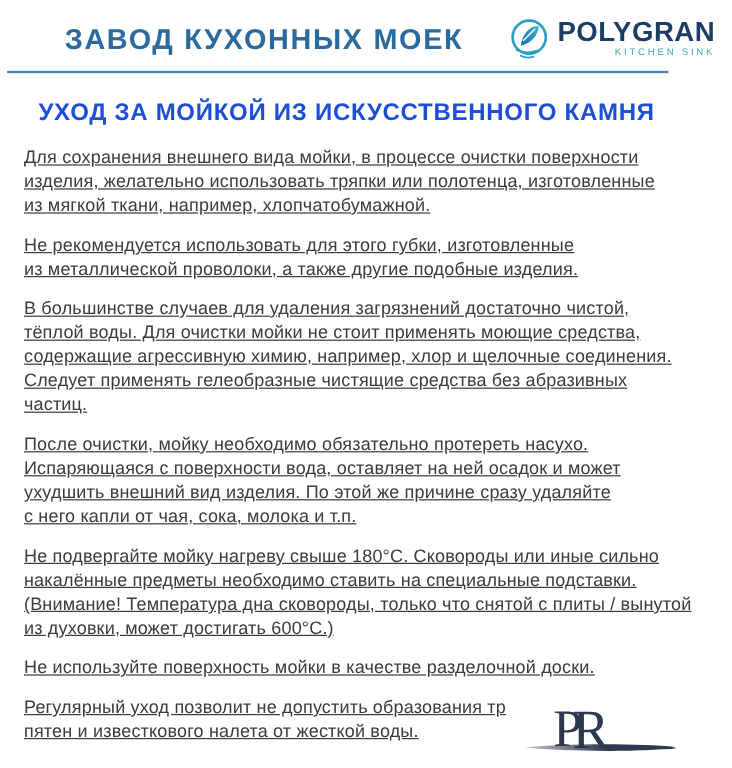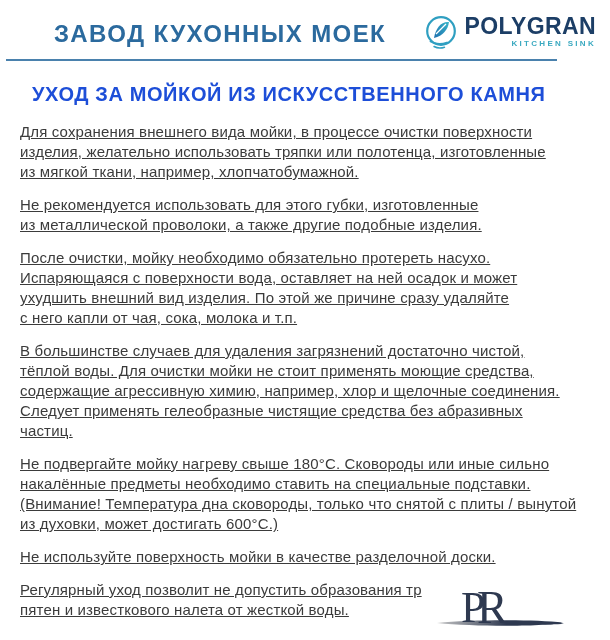--- a/index.html
+++ b/index.html
@@ -20,21 +20,21 @@
     position:absolute;right:14px;top:13px;
     display:flex;align-items:flex-start;gap:5px;
   }
   .logo-icon{width:38px;height:40px;flex:0 0 auto;margin-top:1px;}
   .logo-textblock{display:flex;flex-direction:column;align-items:flex-end;}
   .logo-wordmark{
     font-size:23px;font-weight:700;letter-spacing:0.4px;
     color:#1c3e66;line-height:26px;
   }
   .logo-tagline{
-    font-size:8px;font-weight:700;letter-spacing:2.3px;
+    font-size:8px;font-weight:400;letter-spacing:2.3px;
     color:#3aa9c0;margin-top:0px;
   }
   .divider{
     position:absolute;left:6px;top:59px;width:551px;height:2px;
     background:#4a81ad;
   }
   
   .content{
     position:absolute;left:20px;top:82px;width:560px;
   }
@@ -87,29 +87,29 @@
 <div class="divider"></div>
 
 <div class="content">
   <h1 class="doc-title">УХОД ЗА МОЙКОЙ ИЗ ИСКУССТВЕННОГО КАМНЯ</h1>
 
   <div class="para">Для сохранения внешнего вида мойки, в процессе очистки поверхности
 изделия, желательно использовать тряпки или полотенца, изготовленные
 из мягкой ткани, например, хлопчатобумажной.</div>
   <div class="para">Не рекомендуется использовать для этого губки, изготовленные
 из металлической проволоки, а также другие подобные изделия.</div>
-  <div class="para">После очистки, мойку необходимо обязательно протереть насухо.
-Испаряющаяся с поверхности вода, оставляет на ней осадок и может
-ухудшить внешний вид изделия. По этой же причине сразу удаляйте
-с него капли от чая, сока, молока и т.п.</div>
   <div class="para">В большинстве случаев для удаления загрязнений достаточно чистой,
 тёплой воды. Для очистки мойки не стоит применять моющие средства,
 содержащие агрессивную химию, например, хлор и щелочные соединения.
 Следует применять гелеобразные чистящие средства без абразивных
 частиц.</div>
+  <div class="para">После очистки, мойку необходимо обязательно протереть насухо.
+Испаряющаяся с поверхности вода, оставляет на ней осадок и может
+ухудшить внешний вид изделия. По этой же причине сразу удаляйте
+с него капли от чая, сока, молока и т.п.</div>
   <div class="para">Не подвергайте мойку нагреву свыше 180°С. Сковороды или иные сильно
 накалённые предметы необходимо ставить на специальные подставки.
 (Внимание! Температура дна сковороды, только что снятой с плиты / вынутой
 из духовки, может достигать 600°С.)</div>
   <div class="para">Не используйте поверхность мойки в качестве разделочной доски.</div>
   <div class="para">Регулярный уход позволит не допустить образования тр
 пятен и известкового налета от жесткой воды.</div>
 </div>
 
 <div class="watermark">

